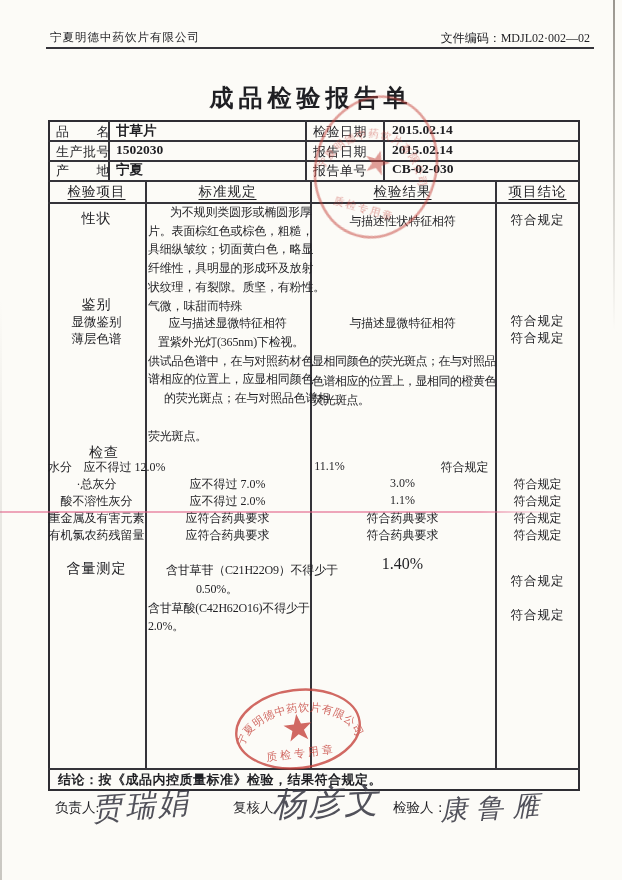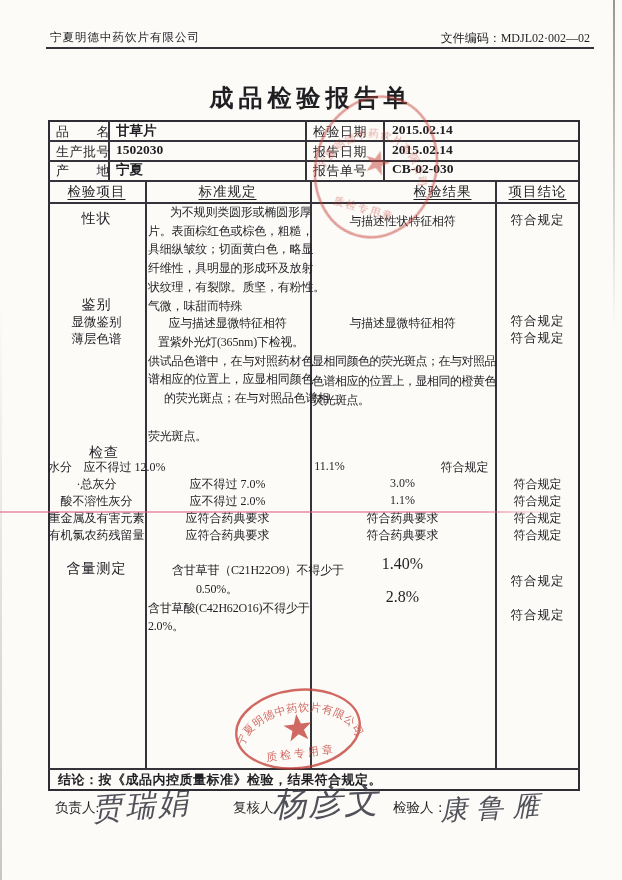--- a/index.html
+++ b/index.html
@@ -66,21 +66,21 @@
   <div class="abs lbl" style="left:313px;top:143px;">报告日期</div>
   <div class="abs val" style="left:392px;top:142px;">2015.02.14</div>
 
   <div class="abs lbl" style="left:56px;top:162px;">产　　地</div>
   <div class="abs val" style="left:116px;top:161px;">宁夏</div>
   <div class="abs lbl" style="left:313px;top:162px;">报告单号</div>
   <div class="abs val" style="left:392px;top:161px;">CB-02-030</div>
 
   <div class="abs head-cell center" style="left:48px;top:183px;width:97px;">检验项目</div>
   <div class="abs head-cell center" style="left:145px;top:183px;width:165px;">标准规定</div>
-  <div class="abs head-cell center" style="left:310px;top:183px;width:185px;padding-left:40px;">检验结果</div>
+  <div class="abs head-cell center" style="left:310px;top:183px;width:185px;">检验结果</div>
   <div class="abs head-cell center" style="left:495px;top:183px;width:85px;">项目结论</div>
 
   <div class="abs sec-name center" style="left:48px;top:210px;width:97px;">性状</div>
   <div class="abs body12" style="left:148px;top:203px;text-indent:22px;">为不规则类圆形或椭圆形厚</div>
   <div class="abs body12" style="left:148px;top:221.7px;">片。表面棕红色或棕色，粗糙，</div>
   <div class="abs body12" style="left:148px;top:259.1px;">纤维性，具明显的形成环及放射</div>
   <div class="abs body12" style="left:148px;top:240.4px;">具细纵皱纹；切面黄白色，略显</div>
   <div class="abs body12" style="left:148px;top:277.8px;">状纹理，有裂隙。质坚，有粉性。</div>
   <div class="abs body12" style="left:148px;top:296.5px;">气微，味甜而特殊</div>
   <div class="abs body12 center" style="left:310px;top:212px;width:185px;">与描述性状特征相符</div>
@@ -128,26 +128,25 @@
     <div class="cw4">符合规定</div>
   </div>
   <div class="check-row" style="top:527px;">
     <div class="cw1">有机氯农药残留量</div>
     <div class="cw2">应符合药典要求</div>
     <div class="cw3">符合药典要求</div>
     <div class="cw4">符合规定</div>
   </div>
 
   <div class="abs sec-name center" style="left:48px;top:560px;width:97px;">含量测定</div>
-  <div class="abs body12" style="left:148px;top:561px;padding-left:24px;">含甘草苷（C21H22O9）不得少于</div>
+  <div class="abs body12" style="left:142px;top:561px;padding-left:24px;">含甘草苷（C21H22O9）不得少于</div>
   <div class="abs body12" style="left:148px;top:579.8px;padding-left:48px;">0.50%。</div>
   <div class="abs body12" style="left:148px;top:598.6px;">含甘草酸(C42H62O16)不得少于</div>
   <div class="abs body12" style="left:148px;top:617.4px;">2.0%。</div>
   <div class="abs num center" style="left:310px;top:555px;width:185px;">1.40%</div>
-  <div class="abs num center" style="left:310px;top:588px;width:185px;">2.8%</div>
   <div class="abs concl center" style="left:495px;top:573px;width:85px;">符合规定</div>
   <div class="abs concl center" style="left:495px;top:607px;width:85px;">符合规定</div>
 
   <div class="abs" style="left:58px;top:771px;font-size:13px;font-weight:600;letter-spacing:.5px;">结论：按《成品内控质量标准》检验，结果符合规定。</div>
 
   <div class="abs" style="left:55px;top:799px;font-size:13.5px;">负责人:</div>
   <div class="sig-name" style="left:92px;top:786px;font-size:30px;transform:rotate(-4deg);letter-spacing:3px;">贾瑞娟</div>
   <div class="abs" style="left:233px;top:799px;font-size:13.5px;">复核人</div>
   <div class="sig-name" style="left:272px;top:780px;font-size:34px;transform:rotate(-2deg);letter-spacing:2px;">杨彦文</div>
   <div class="abs" style="left:393px;top:799px;font-size:13.5px;">检验人：</div>

